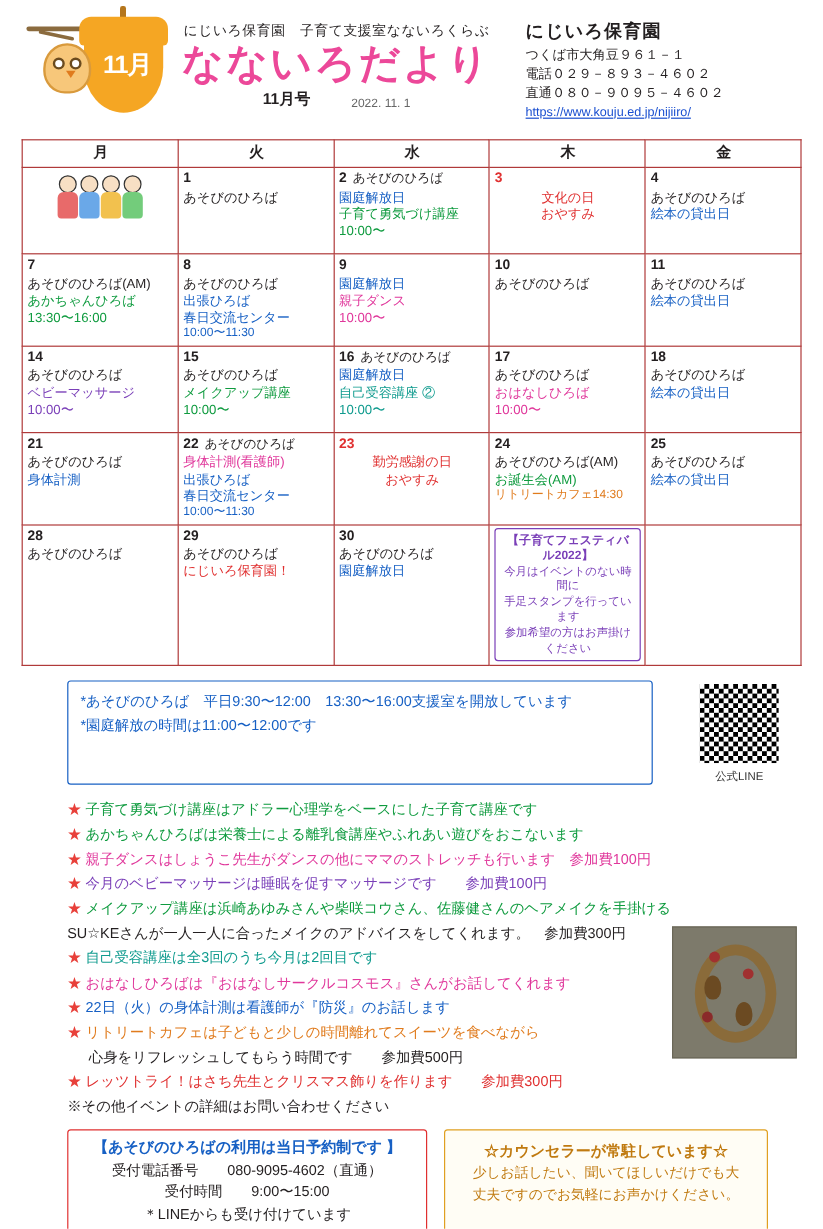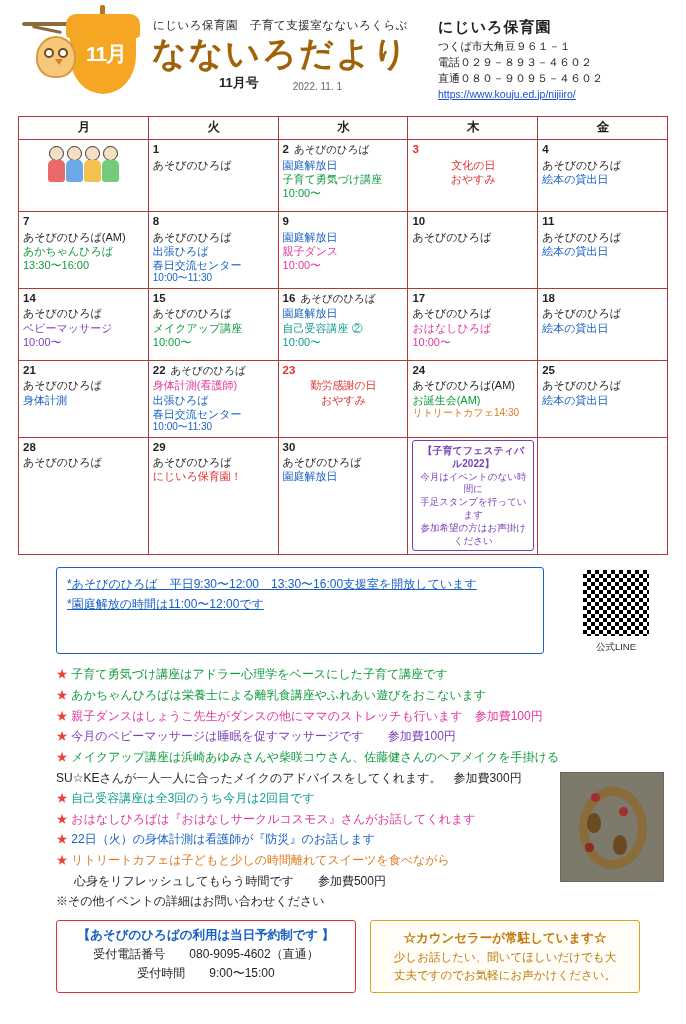--- a/index.html
+++ b/index.html
@@ -36,21 +36,21 @@
   }
   .owl { position:absolute; left:18px; top:22px; width:40px; height:42px; background:#f7c77a; border-radius:50% 50% 45% 45%; border:2px solid #d99a3c;}
   .owl-eye { position:absolute; width:10px; height:10px; background:#fff; border:2px solid #6b4b1e; border-radius:50%; top:10px;}
   .owl-eye.l{left:6px;} .owl-eye.r{left:20px;}
   .owl-beak{ position:absolute; left:17px; top:21px; width:0;height:0;border-left:4px solid transparent;border-right:4px solid transparent;border-top:6px solid #e07b1d;}
 
   .header-mid { flex:1; padding-top:4px; }
   .sub-line { font-size:11.5px; color:#231f20; text-align:center; letter-spacing:0.5px;}
   .title {
     font-family: "DejaVu Sans", sans-serif;
-    color:#a16207; font-size:34px; font-weight:bold; text-align:center;
+    color:#ec4899; font-size:34px; font-weight:bold; text-align:center;
     letter-spacing:2px; margin-top:2px; line-height:1.1;
   }
   .issue-row { display:flex; justify-content:center; align-items:flex-end; gap:34px; margin-top:2px;}
   .issue { font-size:13px; font-weight:bold; }
   .date { font-size:10px; color:#666; }
 
   .header-right { width:230px; padding-top:2px; font-size:11px; line-height:1.45;margin-left:13px; }
   .hr-name { font-size:15px; font-weight:bold; letter-spacing:1px; margin-bottom:1px;}
   .hr-url { color:#1a4fd0; text-decoration:underline; font-size:10.5px;}
 
@@ -81,21 +81,21 @@
   .fest-box {
     border:1.5px solid #7a3fb8; border-radius:3px; padding:3px 4px;
     color:#7a3fb8; font-size:9.5px; line-height:1.35; text-align:center;
   }
   .fest-title{ font-weight:bold; font-size:10px; }
 
   
   .info-row { display:flex; margin-top:12px; }
   .info-box {
     width:488px; margin-left:38px; border:1.5px solid #1760c4; border-radius:3px;
-    padding:7px 10px; color:#1760c4; font-size:12px; line-height:1.65;text-decoration:underline;
+    padding:7px 10px; color:#1760c4; font-size:12px; line-height:1.65;
   }
   .qr-wrap { margin-left:24px; text-align:center; width:96px;}
   .qr { width:72px;height:72px; margin:0 auto; background:
      repeating-conic-gradient(#000 0 25%, #fff 0 50%) 0 0/8px 8px;
      border:3px solid #fff; outline:1px solid #fff;}
   .qr-label { font-size:9.5px; color:#333; margin-top:2px;}
 
   
   .bullets { margin:10px 0 0 38px; width:600px; font-size:12px; line-height:1.72;}
   .bullets .star { color:#e8403a; }
@@ -256,37 +256,39 @@
       <div class="b-line"><span class="star">★ </span><span class="green">あかちゃんひろばは栄養士による離乳食講座やふれあい遊びをおこないます</span></div>
       <div class="b-line"><span class="star">★ </span><span class="magenta">親子ダンスはしょうこ先生がダンスの他にママのストレッチも行います　参加費100円</span></div>
       <div class="b-line"><span class="star">★ </span><span class="purple">今月のベビーマッサージは睡眠を促すマッサージです　　参加費100円</span></div>
       <div class="b-line"><span class="star">★ </span><span class="green">メイクアップ講座は浜崎あゆみさんや柴咲コウさん、佐藤健さんのヘアメイクを手掛ける</span></div>
       <div class="b-line"><span class="">SU☆KEさんが一人一人に合ったメイクのアドバイスをしてくれます。　参加費300円</span></div>
       <div class="b-line"><span class="star">★ </span><span class="teal">自己受容講座は全3回のうち今月は2回目です</span></div>
       <div class="b-line"><span class="star">★ </span><span class="magenta">おはなしひろばは『おはなしサークルコスモス』さんがお話してくれます</span></div>
       <div class="b-line"><span class="star">★ </span><span class="blue">22日（火）の身体計測は看護師が『防災』のお話します</span></div>
       <div class="b-line"><span class="star">★ </span><span class="orange">リトリートカフェは子どもと少しの時間離れてスイーツを食べながら</span></div>
       <div class="b-line indent"><span>心身をリフレッシュしてもらう時間です　　参加費500円</span></div>
+      <div class="b-line"><span class="star">★ </span><span class="red">レッツトライ！はさち先生とクリスマス飾りを作ります　　参加費300円</span></div>
       <div class="b-line"><span>※その他イベントの詳細はお問い合わせください</span></div>
     </div>
 
   <div class="photo">
     <div class="wreath"></div>
     <div class="berry" style="left:30px;top:20px;"></div>
     <div class="berry" style="left:58px;top:34px;"></div>
     <div class="berry" style="left:24px;top:70px;background:#8a2a2a;"></div>
     <div class="cone" style="left:26px;top:40px;"></div>
     <div class="cone" style="left:52px;top:62px;"></div>
   </div>
 
   <div class="footer">
     <div class="fbox1">
       <div class="t">【あそびのひろばの利用は当日予約制です 】</div>
       <div>受付電話番号　　080-9095-4602（直通）</div>
       <div>受付時間　　9:00〜15:00</div>
+      <div>＊LINEからも受け付けています</div>
     </div>
     <div class="fbox2">
       <div class="t">☆カウンセラーが常駐しています☆</div>
       <div>少しお話したい、聞いてほしいだけでも大</div>
       <div>丈夫ですのでお気軽にお声かけください。</div>
     </div>
   </div>
 
 </div>
 

